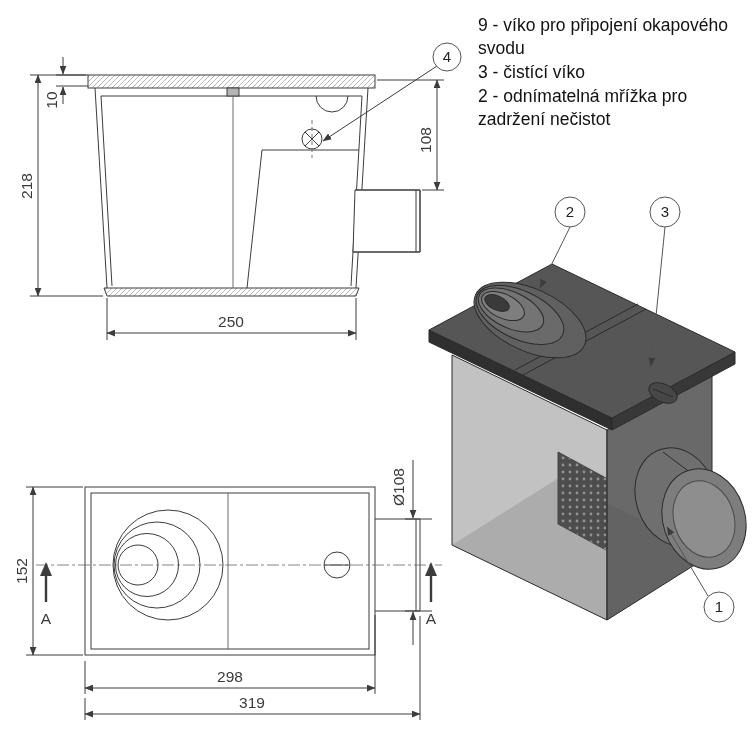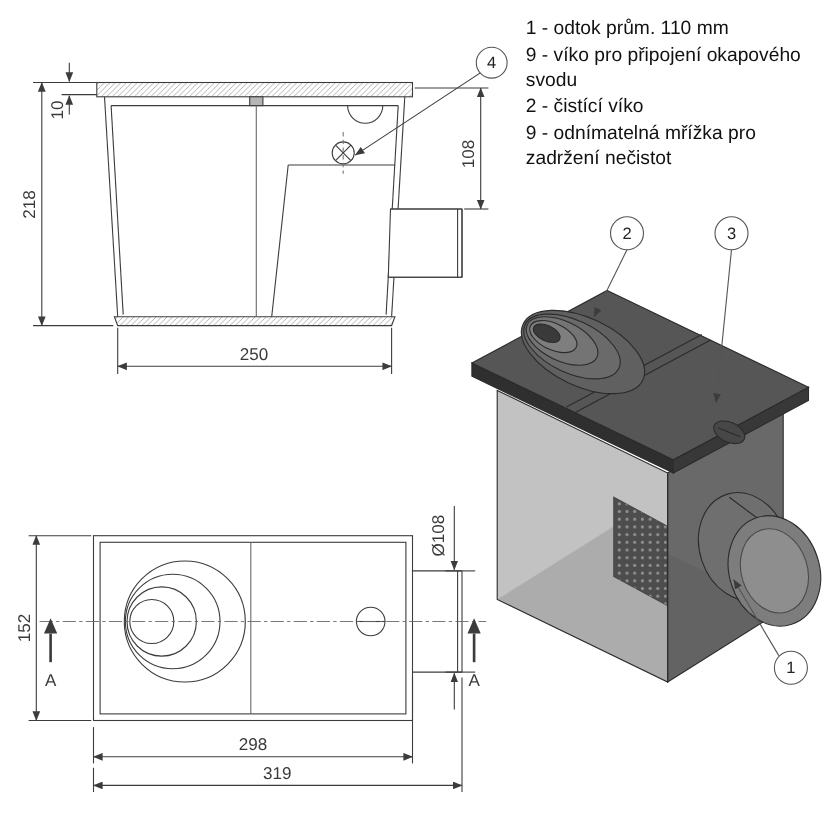--- a/index.html
+++ b/index.html
@@ -11,24 +11,23 @@
   svg{position:absolute;left:0;top:0;}
   svg text{font-family:"Liberation Sans",sans-serif;font-size:15.5px;fill:#3a3a3a;}
   svg text.balloon{font-size:15px;fill:#222;}
 </style>
 </head>
 <body>
 
 <div class="canvas">
 
   <div class="legend">
-    <div class="legend-item">1 - odtok prům. 110 mm</div>
     <div class="legend-item">9 - víko pro připojení okapového svodu</div>
-    <div class="legend-item">2 - čistící víko</div>
-    <div class="legend-item">9 - odnímatelná mřížka pro zadržení nečistot</div>
+    <div class="legend-item">3 - čistící víko</div>
+    <div class="legend-item">2 - odnímatelná mřížka pro zadržení nečistot</div>
   </div>
 
   <svg width="752" height="750" viewBox="0 0 752 750">
     <defs>
       <pattern id="hatch" patternUnits="userSpaceOnUse" width="5" height="5">
         <path d="M0,5 L5,0" stroke="#9a9a9a" stroke-width="0.7"></path>
       </pattern>
       <pattern id="dots" patternUnits="userSpaceOnUse" width="7" height="7">
         <circle cx="3" cy="3" r="1.4" fill="#a8a8a8"></circle>
       </pattern>

